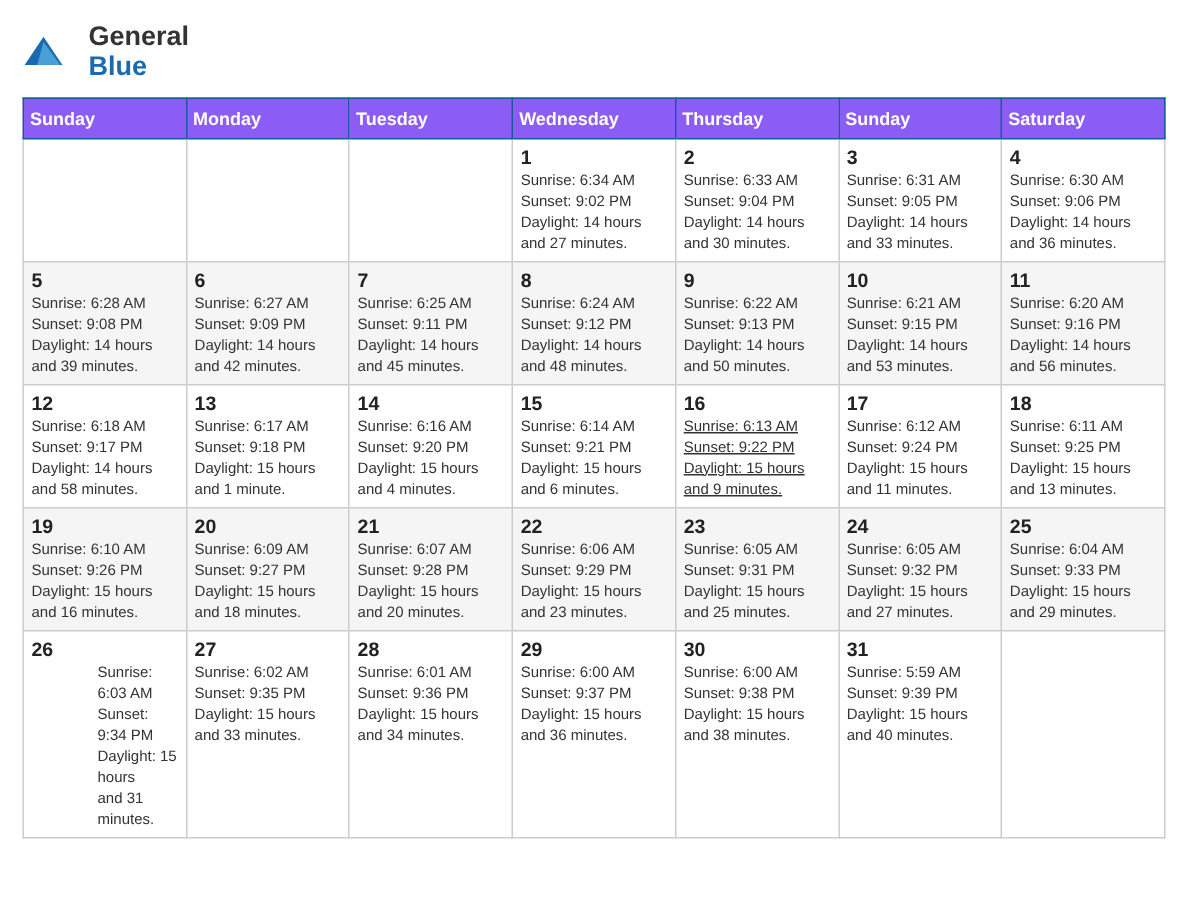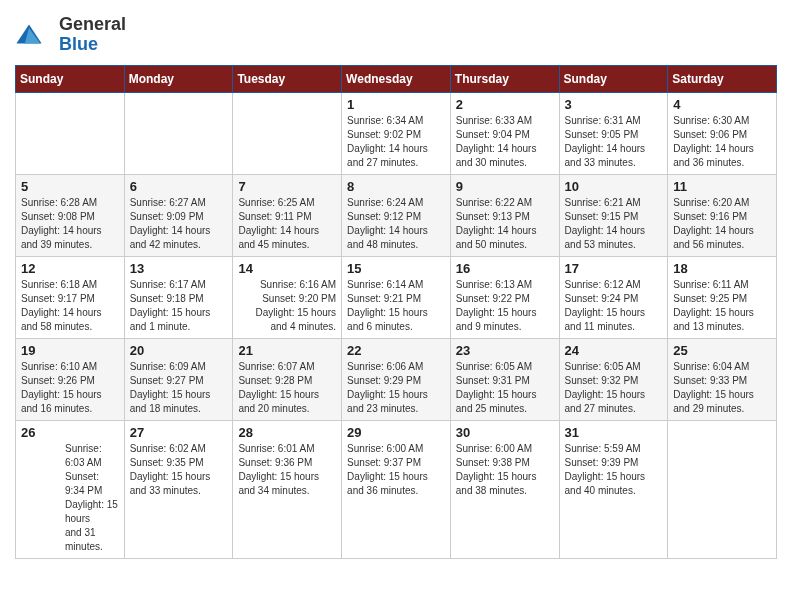--- a/index.html
+++ b/index.html
@@ -51,21 +51,21 @@
     .title-location {
       font-size: 16px;
       color: #555;
     }
     table {
       width: 100%;
       border-collapse: collapse;
       table-layout: fixed;
     }
     thead th {
-      background-color: #7f1d1d;
+      background-color: #8b5cf6;
       color: #fff;
       font-size: 12px;
       font-weight: bold;
       padding: 6px 4px;
       text-align: left;
       border: 1px solid #1a5a9a;
     }
     tbody td {
       vertical-align: top;
       border: 1px solid #ccc;
@@ -216,35 +216,35 @@
         </td>
         <td>
           <div class="day-number">13</div>
           <div class="day-info" style="white-space: pre-line;">Sunrise: 6:17 AM
 Sunset: 9:18 PM
 Daylight: 15 hours
 and 1 minute.</div>
         </td>
         <td>
           <div class="day-number">14</div>
-          <div class="day-info" style="white-space: pre-line; text-align: right;">Sunrise: 6:16 AM
+          <div class="day-info" style="white-space: pre-line;">Sunrise: 6:16 AM
 Sunset: 9:20 PM
 Daylight: 15 hours
 and 4 minutes.</div>
         </td>
         <td>
           <div class="day-number">15</div>
           <div class="day-info" style="white-space: pre-line;">Sunrise: 6:14 AM
 Sunset: 9:21 PM
 Daylight: 15 hours
 and 6 minutes.</div>
         </td>
         <td>
           <div class="day-number">16</div>
-          <div class="day-info" style="white-space: pre-line;">Sunrise: 6:13 AM
+          <div class="day-info" style="white-space: pre-line; text-decoration: underline;">Sunrise: 6:13 AM
 Sunset: 9:22 PM
 Daylight: 15 hours
 and 9 minutes.</div>
         </td>
         <td>
           <div class="day-number">17</div>
           <div class="day-info" style="white-space: pre-line;">Sunrise: 6:12 AM
 Sunset: 9:24 PM
 Daylight: 15 hours
 and 11 minutes.</div>

